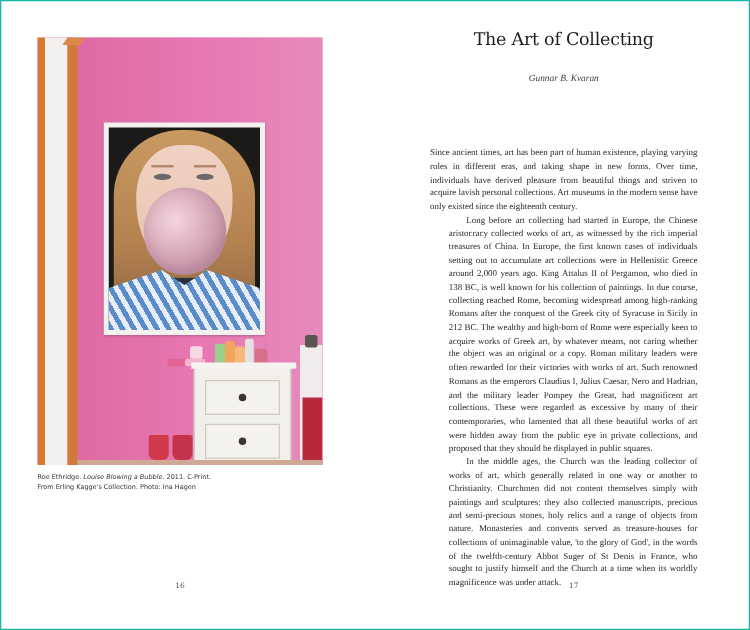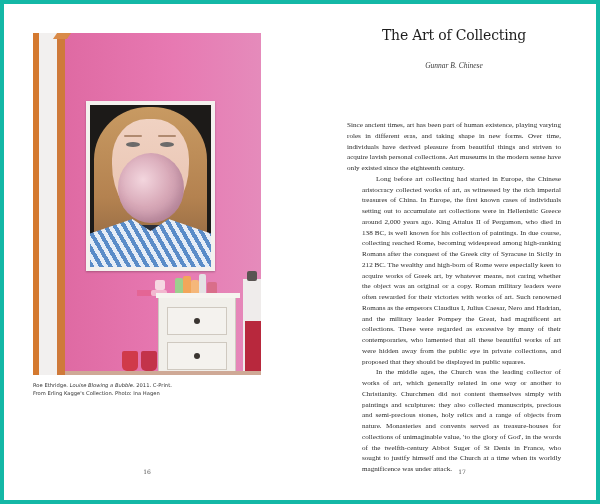--- a/index.html
+++ b/index.html
@@ -1,19 +1,19 @@
 <!DOCTYPE html>
 <html><head>
 <meta charset="utf-8">
 <style>
   * { box-sizing: border-box; margin: 0; padding: 0; }
   html, body { width: 600px; height: 504px; overflow: hidden; background: #ffffff; }
   .spread {
     position: relative; width: 600px; height: 504px;
-    background: #ffffff; border: 4px solid #14b8a6;
+    background: #ffffff; border: 1px solid #14b8a6;
     font-family: "DejaVu Serif", "Liberation Serif", serif;
     color: #2a2a2a;
   }
   .page { position: absolute; top: 0; height: 100%; }
   .page-left { left: 0; width: 300px; }
   .page-right { left: 300px; width: 300px; }
 
   
   .photo {
     position: absolute; left: 29px; top: 29px; width: 228px; height: 342px;
@@ -199,21 +199,21 @@
     <div class="caption">
       <div><span>Roe Ethridge. </span><em>Louise Blowing a Bubble</em><span>. 2011. C-Print.</span></div>
       <div>From Erling Kagge's Collection. Photo: Ina Hagen</div>
     </div>
 
     <div class="page-number">16</div>
   </div>
 
   <div class="page page-right">
     <h1 class="title">The Art of Collecting</h1>
-    <div class="author">Gunnar B. Chinese</div>
+    <div class="author">Gunnar B. Kvaran</div>
 
     <div class="body-text">
       <p>Since ancient times, art has been part of human existence, playing varying roles in different eras, and taking shape in new forms. Over time, individuals have derived pleasure from beautiful things and striven to acquire lavish personal collections. Art museums in the modern sense have only existed since the eighteenth century.</p>
       <p>Long before art collecting had started in Europe, the Chinese aristocracy collected works of art, as witnessed by the rich imperial treasures of China. In Europe, the first known cases of individuals setting out to accumulate art collections were in Hellenistic Greece around 2,000 years ago. King Attalus II of Pergamon, who died in 138 BC, is well known for his collection of paintings. In due course, collecting reached Rome, becoming widespread among high-ranking Romans after the conquest of the Greek city of Syracuse in Sicily in 212 BC. The wealthy and high-born of Rome were especially keen to acquire works of Greek art, by whatever means, not caring whether the object was an original or a copy. Roman military leaders were often rewarded for their victories with works of art. Such renowned Romans as the emperors Claudius I, Julius Caesar, Nero and Hadrian, and the military leader Pompey the Great, had magnificent art collections. These were regarded as excessive by many of their contemporaries, who lamented that all these beautiful works of art were hidden away from the public eye in private collections, and proposed that they should be displayed in public squares.</p>
       <p>In the middle ages, the Church was the leading collector of works of art, which generally related in one way or another to Christianity. Churchmen did not content themselves simply with paintings and sculptures: they also collected manuscripts, precious and semi-precious stones, holy relics and a range of objects from nature. Monasteries and convents served as treasure-houses for collections of unimaginable value, 'to the glory of God', in the words of the twelfth-century Abbot Suger of St Denis in France, who sought to justify himself and the Church at a time when its worldly magnificence was under attack.</p>
     </div>
 
     <div class="page-number">17</div>
   </div>
 </div>

